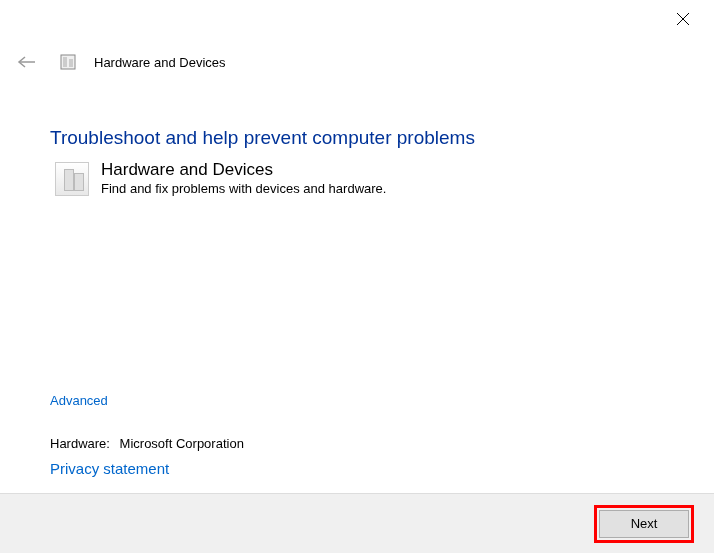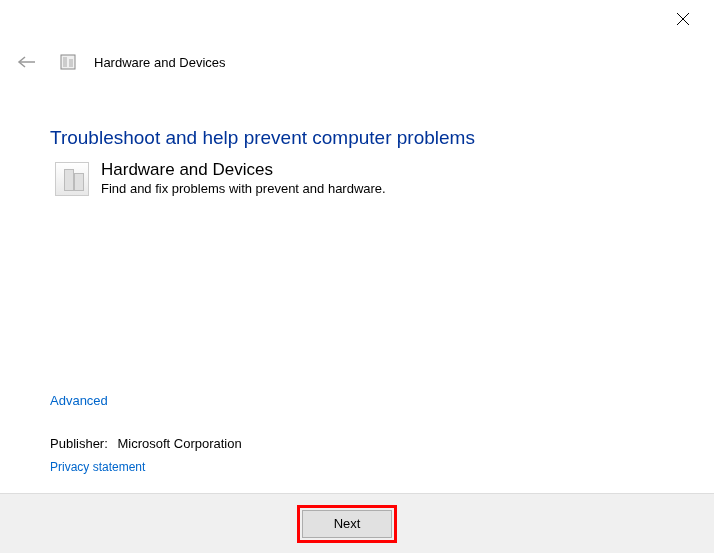--- a/index.html
+++ b/index.html
@@ -124,33 +124,33 @@
       left: 50px;
       font-size: 13px;
       color: #000;
     }
     .publisher-value { margin-left: 6px; text-align: center; }
     .privacy-link {
       position: absolute;
       top: 460px;
       left: 50px;
       color: #0066cc;
-      font-size: 12px;
+      font-size: 15px;
       cursor: pointer;
     }
     .footer {
       position: absolute;
       bottom: 0;
       left: 0;
       right: 0;
       height: 60px;
       background: #f0f0f0;
       border-top: 1px solid #ddd;
       display: flex;
-      justify-content: center;
+      justify-content: flex-end;
       align-items: center;
       padding-right: 20px;
       gap: 10px;
     }
     .btn {
       width: 90px;
       height: 28px;
       background: #e1e1e1;
       border: 1px solid #adadad;
       font-size: 13px;
@@ -189,28 +189,28 @@
   </div>
   <div class="header-title">Hardware and Devices</div>
 </div>
 
 <div class="heading">Troubleshoot and help prevent computer problems</div>
 
 <div class="section">
   <div class="section-icon"></div>
   <div class="section-text">
     <div class="section-title">Hardware and Devices</div>
-    <div class="section-desc">Find and fix problems with prevent and hardware.</div>
+    <div class="section-desc">Find and fix problems with devices and hardware.</div>
   </div>
 </div>
 
 <div class="advanced-link">Advanced</div>
 
 <div class="publisher">
-  <span>Publisher:</span>
+  <span>Hardware:</span>
   <span class="publisher-value">Microsoft Corporation</span>
 </div>
 
 <div class="privacy-link">Privacy statement</div>
 
 <div class="footer">
   <div class="next-wrapper">
     <button class="btn">Next</button>
   </div>
 </div>

